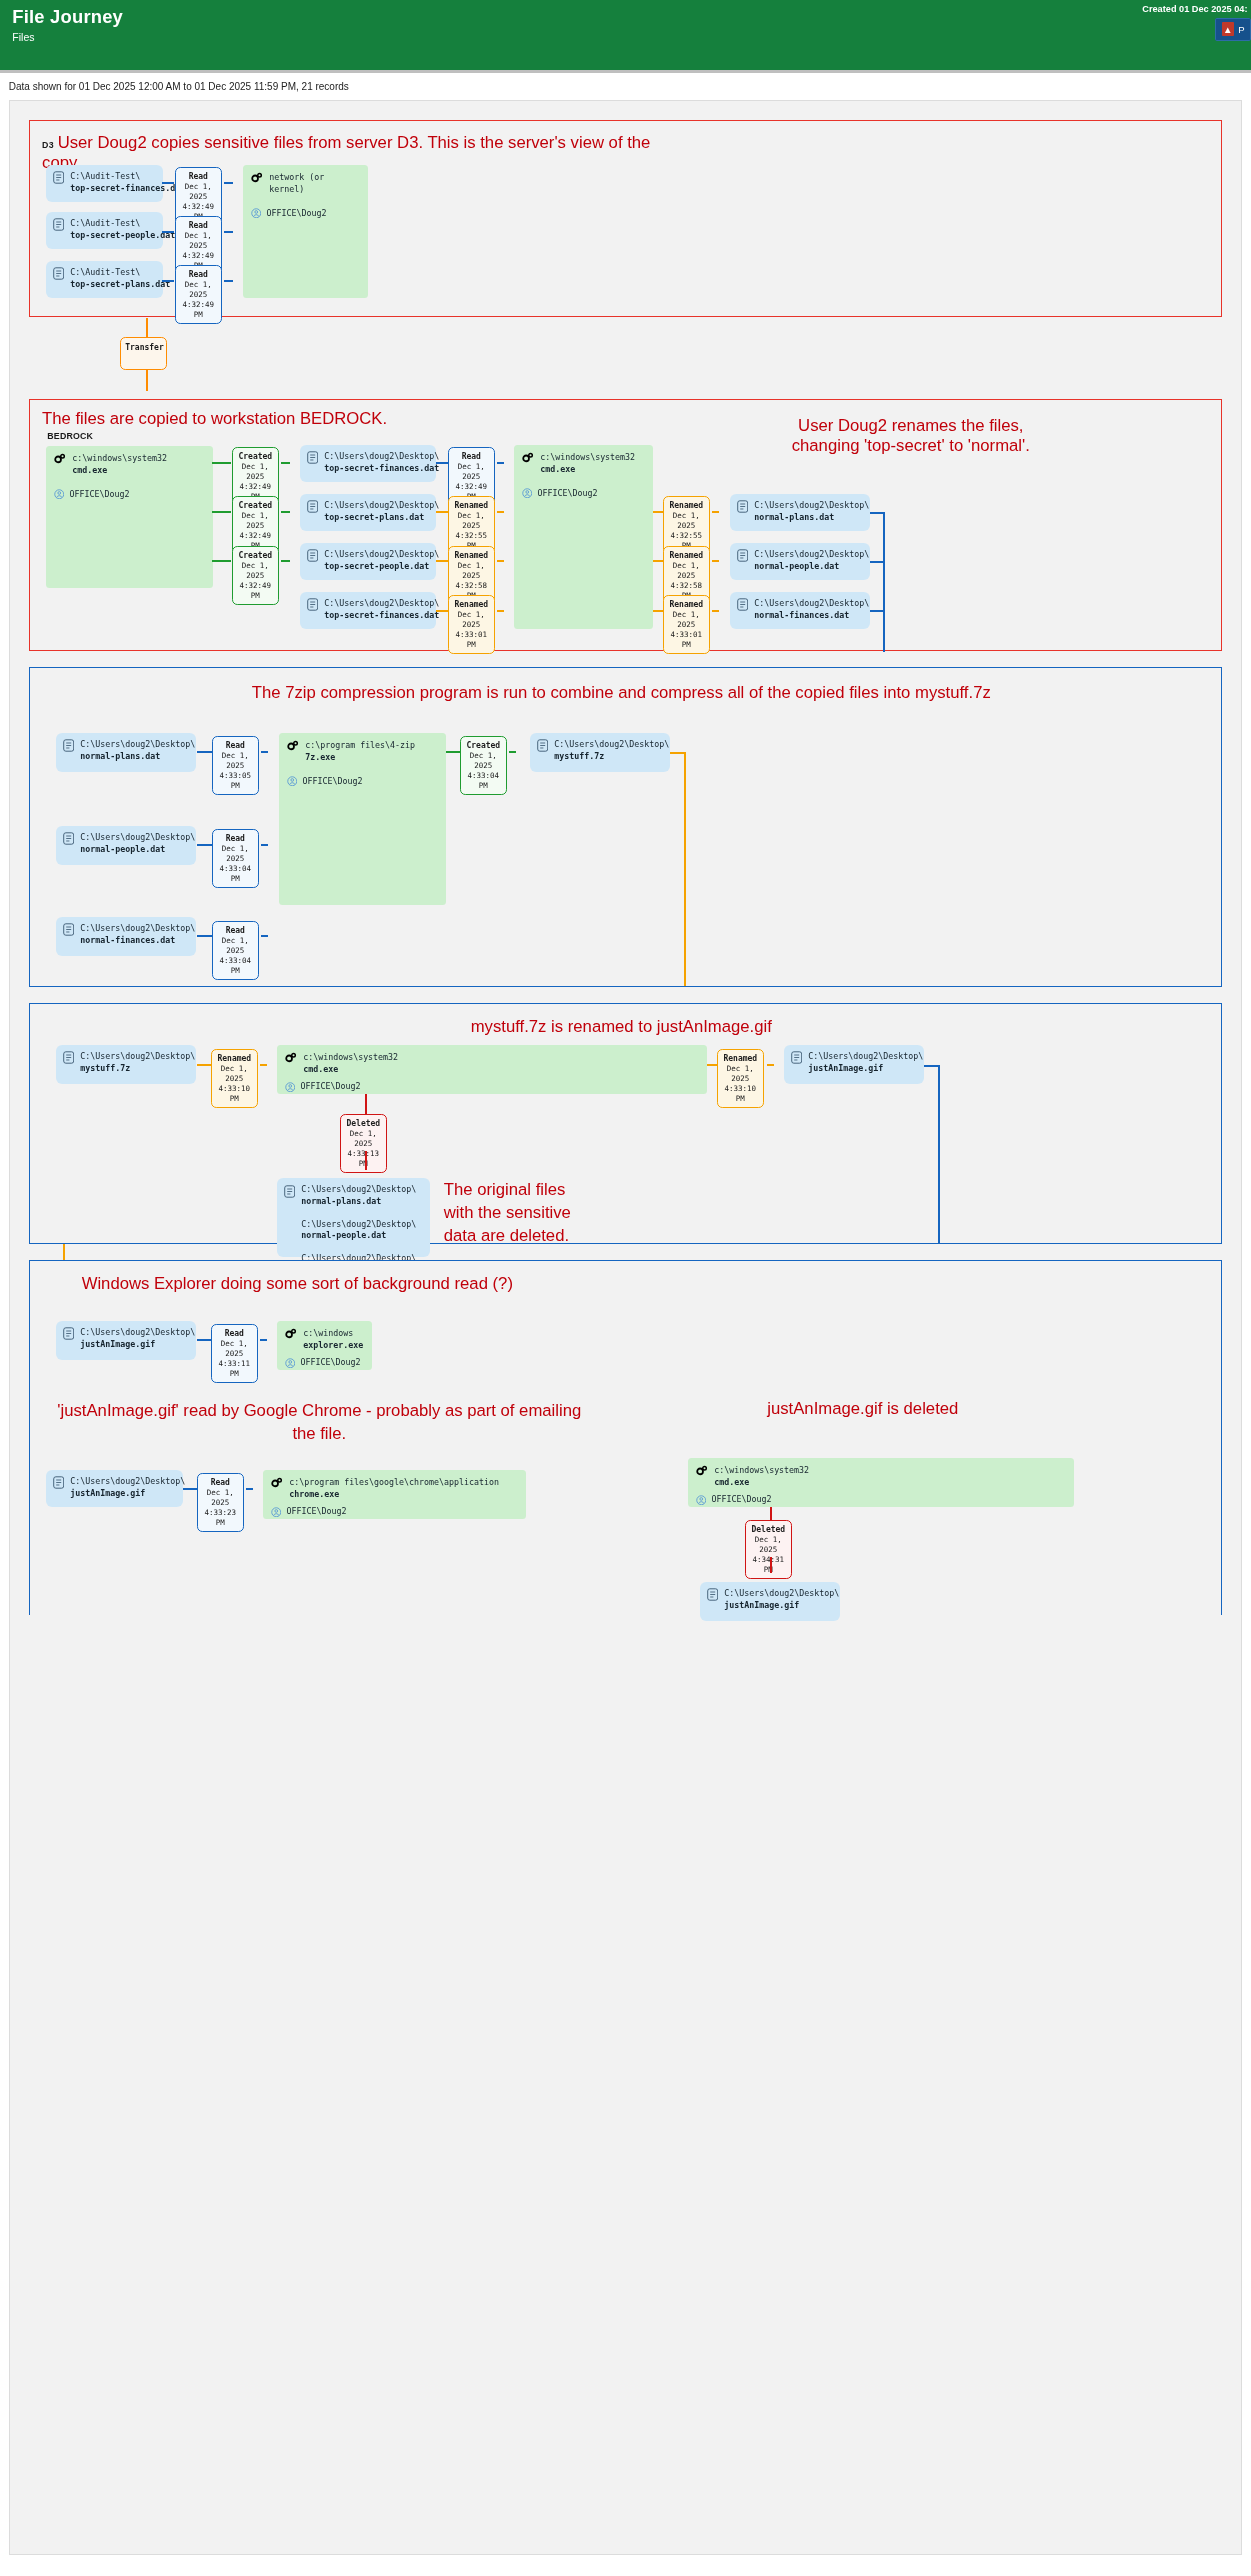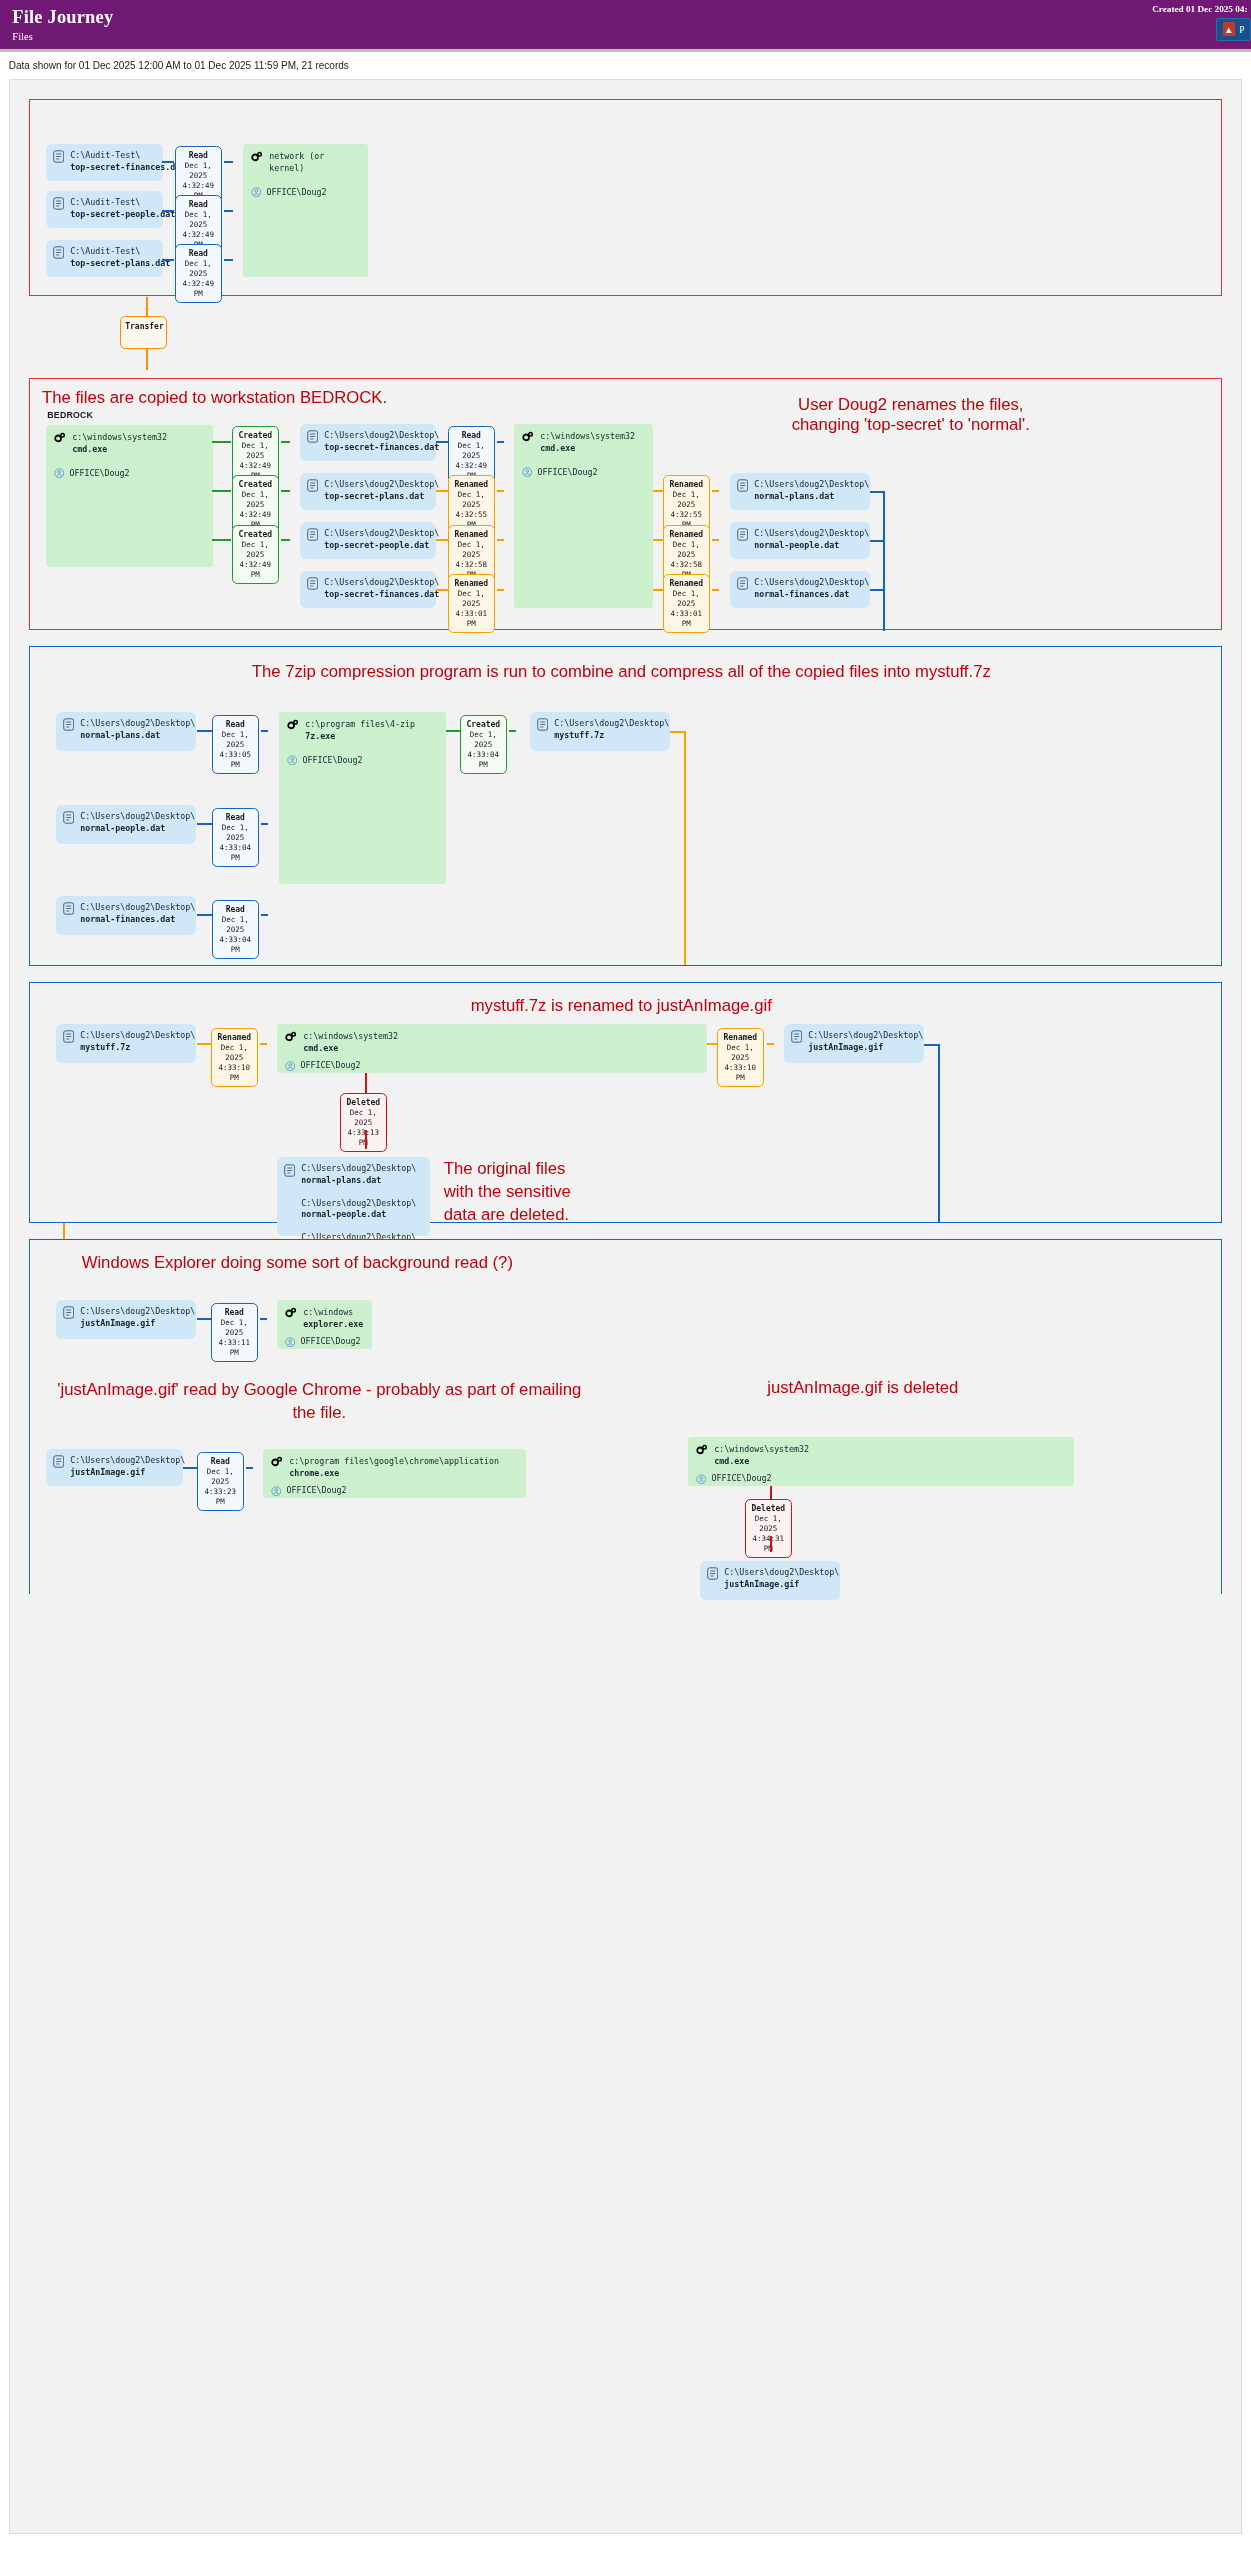--- a/index.html
+++ b/index.html
@@ -6,26 +6,25 @@
   html, body { margin:0; padding:0; }
   body {
     width: 1251px;
     background: #ffffff;
     font-family: "Liberation Sans", sans-serif;
     -webkit-font-smoothing: antialiased;
   }
 
   
   .app-header {
-    background: #701a75;
+    background: #15803d;
     color: #ffffff;
     padding: 7px 12.3px 8.8px 12.3px;
     position: relative;
-    height: 49px;
-    font-family: Liberation Serif, serif;
+    height: 70px;
   }
   .app-title { font-size: 18.4px; font-weight: bold; line-height: 20px; letter-spacing: 0.2px;}
   .app-subtitle { font-size: 10.5px; line-height: 14px; margin-top: 2.6px; font-weight: normal;}
   .header-right {
     position: absolute; right: 0px; top: 3.5px; text-align: right;
   }
   .created-text { font-size: 9.2px; font-weight: bold; white-space: nowrap; padding-right: 3.5px; text-align: center;}
   .pdf-btn {
     margin-top: 4.4px; background: #16518c; border: 0.9px solid #2d6ba8;
     display: inline-flex; align-items: center; gap: 4.4px;
@@ -134,20 +133,24 @@
       <span class="pdf-label">P</span>
     </div>
   </div>
 </div>
 <div class="header-rule"></div>
 <div class="meta-bar">Data shown for 01 Dec 2025 12:00 AM to 01 Dec 2025 11:59 PM, 21 records</div>
 
 <div class="canvas">
 
   <div class="sect sect-red" style="height:197px;">
+    <div class="abs" style="left:12.3px; top:11.4px; width:631px;">
+      <span class="host-label">D3</span>
+      <span class="sect-title">User Doug2 copies sensitive files from server D3.  This is the server's view of the copy.</span>
+    </div>
 
     <div class="abs file-box" style="left:16px; top:44px; width:117px; height:37px;">
       <svg class="ico" width="11.4" height="13" viewBox="0 0 16 18">
           <rect x="1" y="1" width="14" height="16" rx="3" fill="none" stroke="#3d5a73" stroke-width="1.3"></rect>
           <line x1="4.5" y1="5.5" x2="11.5" y2="5.5" stroke="#3d5a73" stroke-width="1.2"></line>
           <line x1="4.5" y1="9" x2="11.5" y2="9" stroke="#3d5a73" stroke-width="1.2"></line>
           <line x1="4.5" y1="12.5" x2="9" y2="12.5" stroke="#3d5a73" stroke-width="1.2"></line>
         </svg>
       <span class="txt"><span>C:\Audit-Test\</span><br><b>top-secret-finances.dat</b></span>
     </div>

